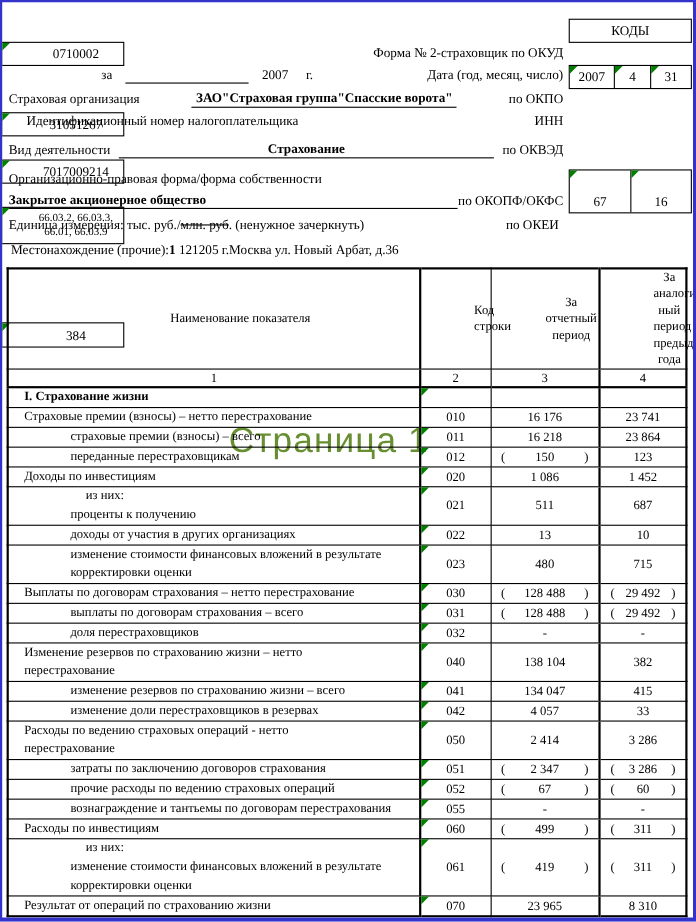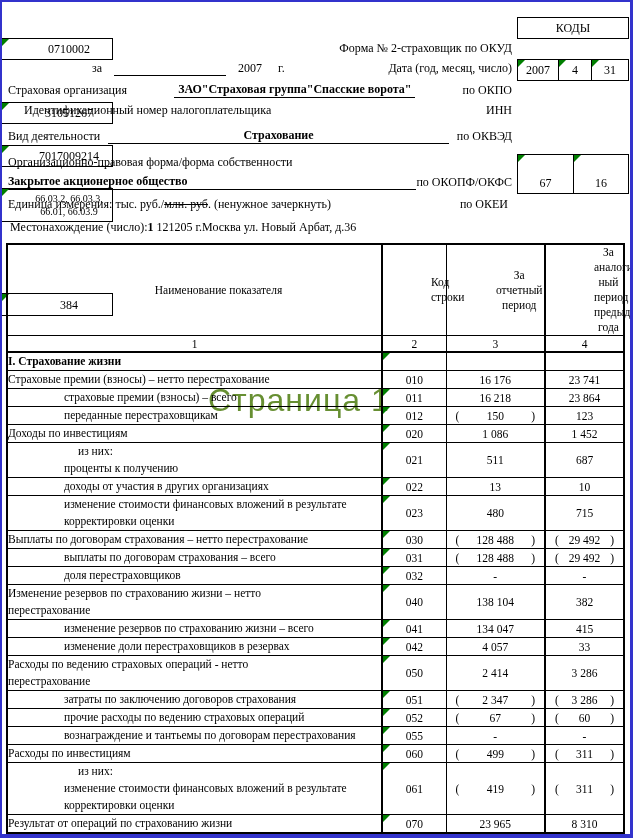--- a/index.html
+++ b/index.html
@@ -39,21 +39,21 @@
             font-size:11.5px;position:relative;z-index:1;background:transparent;}
   table.rep th,table.rep td{border:1px solid #000;padding:0;vertical-align:middle;background:transparent;}
   table.rep{border:2px solid #000;}
   th.hname,td.name{border-right:2px solid #000 !important;}
   th.h3,td.c3{border-right:2px solid #000 !important;}
   tr.digits th{height:15px;border-bottom:2px solid #000 !important;font-weight:normal;}
   tr.htxt th{height:64px;font-weight:normal;line-height:15px;vertical-align:middle;padding-left:48px;}
   th.h4{white-space:pre-line;}
   td.name{vertical-align:top;text-align:left;}
   td.name .ln{line-height:17px;white-space:nowrap;overflow:hidden;}
-  .ind0{padding-left:0;} .ind1{padding-left:56px;} .ind2{padding-left:70px;}
+  .ind0{padding-left:14px;} .ind1{padding-left:56px;} .ind2{padding-left:70px;}
   td.code,td.c3,td.c4{text-align:center;vertical-align:bottom;position:relative;line-height:16px;}
   tr.h1 td{height:17px;} tr.h2 td{height:34px;} tr.h3r td{height:51px;}
   td .pv{display:flex;justify-content:space-between;padding:0 9px;}
   .secname{font-weight:bold;}
 </style>
 </head>
 <body>
 
 <div class="page">
 
@@ -97,21 +97,21 @@
     </div>
 
     <div class="hline flex" style="top:195px;right:122px;">
       <span>
         <span>Единица измерения: тыс. руб./</span><span class="strike">млн. руб</span><span>. (ненужное зачеркнуть)</span>
       </span>
       <span>по ОКЕИ</span>
     </div>
 
     <div class="hline" style="top:218px;left:8px;">
-      <span>Местонахождение (число):</span><span class="b">1</span><span> 121205 г.Москва ул. Новый Арбат, д.36</span>
+      <span>Местонахождение (прочие):</span><span class="b">1</span><span> 121205 г.Москва ул. Новый Арбат, д.36</span>
     </div>
 
     <div class="cbox" style="top:15px;height:22px;">КОДЫ</div>
 
     <div class="cbox rel" style="top:36px;height:22px;">
       <span class="tri"></span>
       <span>0710002</span>
     </div>
 
     <div class="cbox datecells" style="top:57px;height:22px;">

